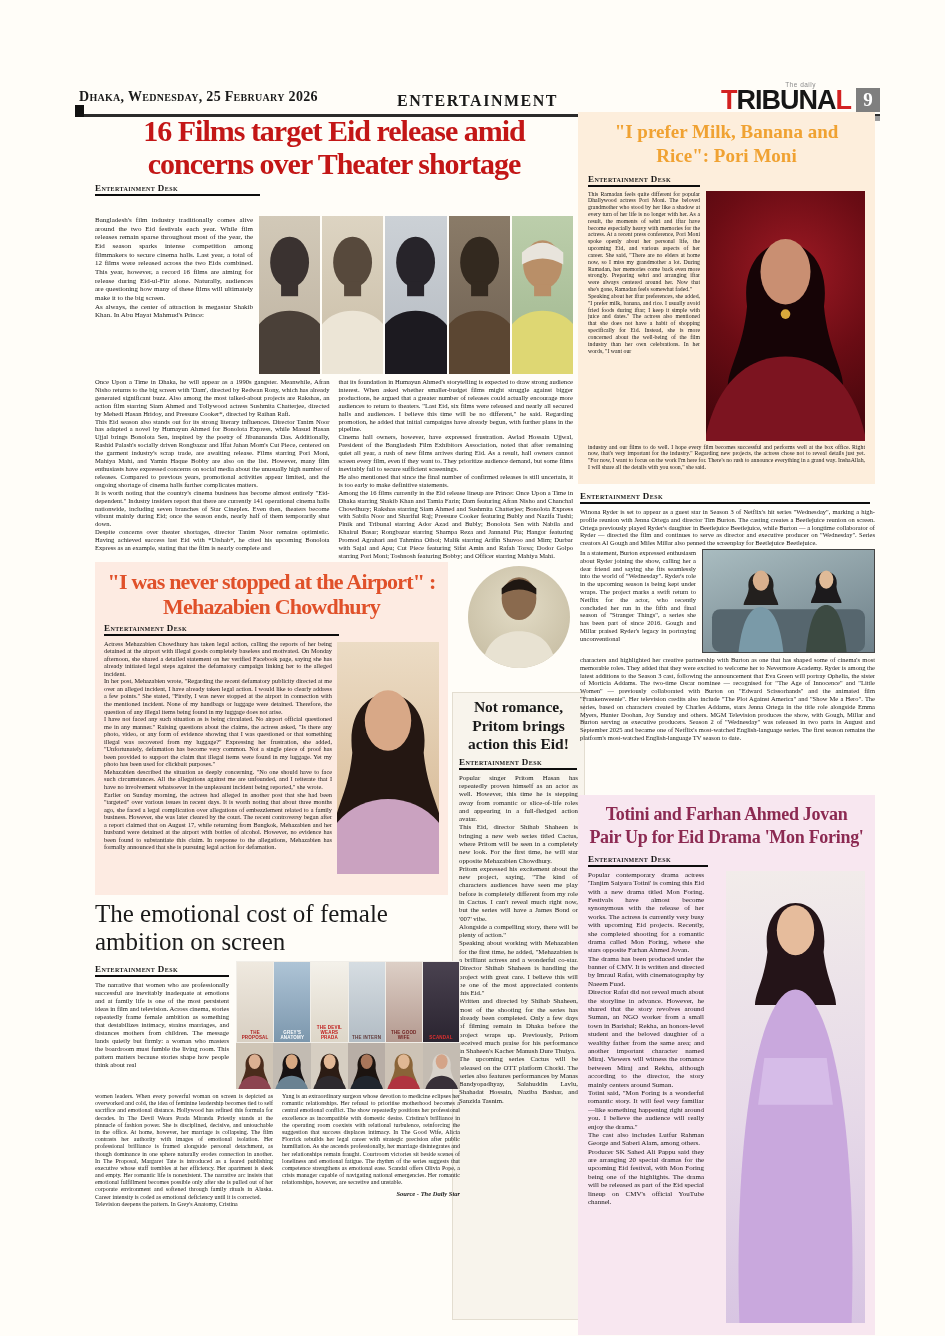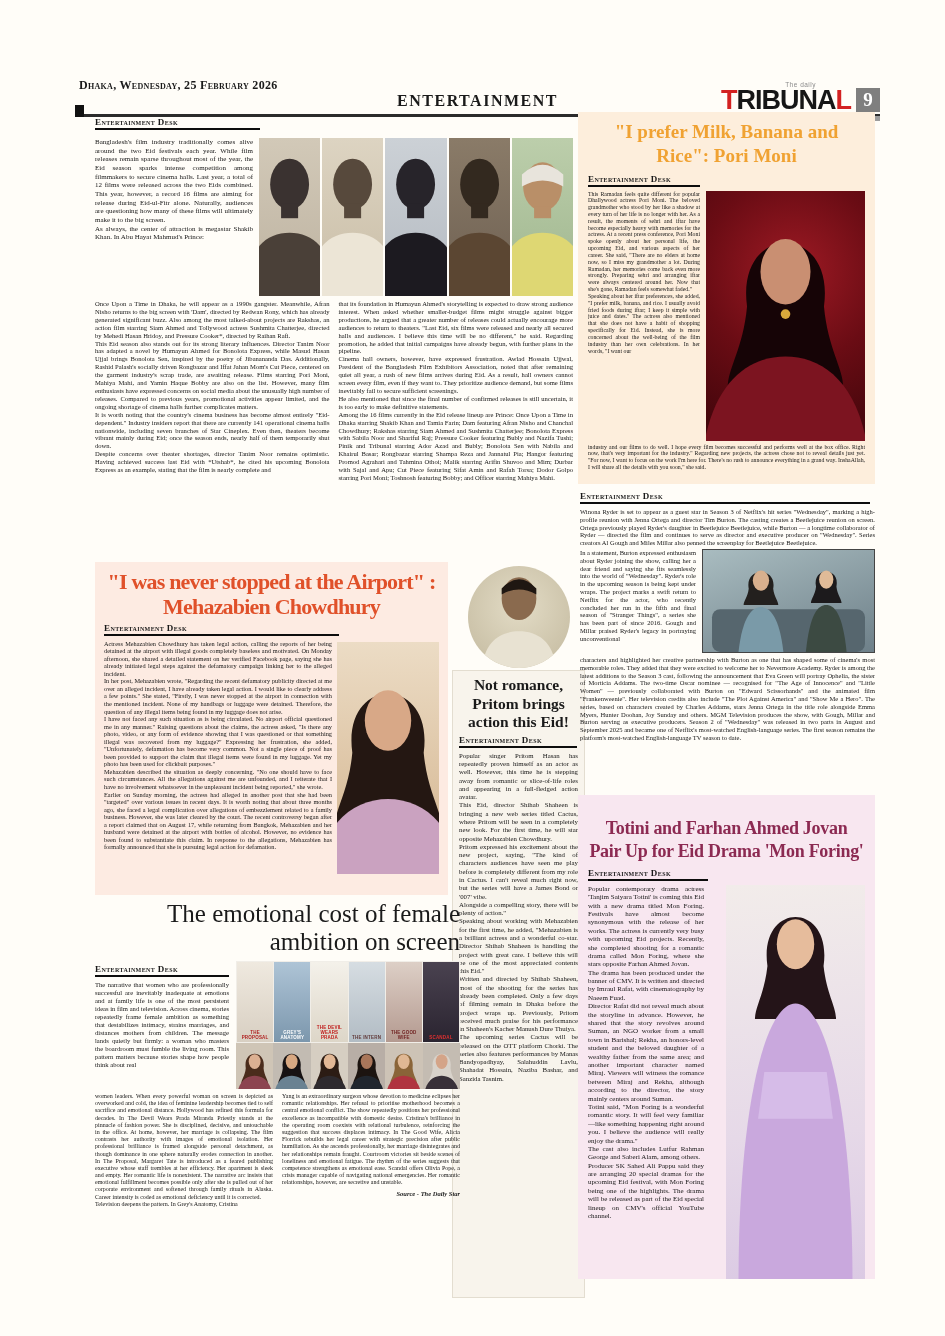--- a/index.html
+++ b/index.html
@@ -2,21 +2,21 @@
 <html><head>
 <meta charset="utf-8">
 <style>
   html,body{margin:0;padding:0;background:#e9e7e2;}
   .page{position:relative;width:945px;height:1336px;background:#fffdf8;margin:0 auto;
         font-family:"Liberation Serif",serif;overflow:hidden;color:#1a1a1a;}
 
   
   .header{position:absolute;left:75px;top:80px;width:805px;height:34px;border-bottom:3px solid #2b2b2b;}
   .rule-notch{position:absolute;left:0;bottom:-3px;width:9px;height:12px;background:#111;}
-  .date{position:absolute;left:4px;bottom:21px;font-weight:bold;font-size:12px;
+  .date{position:absolute;left:4px;bottom:9px;font-weight:bold;font-size:14px;
         font-variant:small-caps;letter-spacing:.3px;}
   .section{position:absolute;left:50%;transform:translateX(-50%);bottom:4px;
         font-size:16px;font-weight:bold;letter-spacing:1.5px;}
   .masthead{position:absolute;right:0;bottom:2px;display:flex;align-items:center;}
   .mast-title{font-family:"Liberation Sans",sans-serif;font-weight:900;font-size:27px;
         letter-spacing:-1px;line-height:.85;}
   .mast-red{color:#d32121;}
   .mast-dark{color:#161616;}
   .tagline{position:absolute;top:-7px;right:64px;font-size:6.5px;color:#8a8a8a;
         font-family:"Liberation Sans",sans-serif;letter-spacing:.5px;}
@@ -28,46 +28,46 @@
   .desk{font-weight:bold;font-size:9px;font-variant:small-caps;letter-spacing:.4px;
         border-bottom:2.5px solid #0d0d0d;padding-bottom:1px;margin:3px 0 4px 0;}
   .body-text{text-align:justify;white-space:pre-line;color:#161616;}
   .sil{position:absolute;inset:0;width:100%;height:100%;}
   .photo{position:relative;overflow:hidden;}
 
   
   .films{position:absolute;left:95px;top:114px;width:478px;}
   .films-headline{color:#c31616;font-size:30px;font-weight:bold;text-align:center;
         line-height:1.1;letter-spacing:-1px;}
-  .films-row1{display:flex;gap:6px;margin-top:8px;}
+  .films-row1{display:flex;gap:6px;margin-top:20px;}
   .films-intro{width:158px;font-size:7px;line-height:1.24;height:158px;overflow:hidden;}
   .collage{flex:1;height:158px;display:flex;gap:2px;}
   .panel{flex:1;position:relative;overflow:hidden;}
   .films-row2{display:flex;gap:9px;margin-top:4px;height:196px;overflow:hidden;}
   .films-col{flex:1;font-size:6.6px;line-height:1.2;}
 
   
   .mehaz{position:absolute;left:95px;top:562px;width:353px;height:333px;background:#fdebe2;
         padding:7px 9px;box-sizing:border-box;overflow:hidden;}
   .mehaz-headline{color:#e0512a;font-size:22px;font-weight:bold;text-align:center;
         line-height:1.15;letter-spacing:-.8px;}
   .mehaz-body{font-size:6.3px;line-height:1.2;}
   .mehaz-photo{float:right;width:102px;height:232px;margin:2px 0 2px 5px;}
 
   
   .pritom{position:absolute;left:452px;top:562px;width:133px;height:722px;}
   .pritom-photo{width:102px;height:102px;border-radius:50%;margin:4px auto 0;
         position:relative;overflow:hidden;background:radial-gradient(circle at 50% 40%,#e3dcc6,#c2b89d);}
-  .pritom-box{background:#f8f4ec;border:1px solid #e3ddd0;padding:5px 6px;margin-top:2px;box-sizing:border-box;}
+  .pritom-box{background:#f8f4ec;border:1px solid #e3ddd0;padding:5px 6px;margin-top:24px;box-sizing:border-box;}
   .pritom-headline{font-size:15.5px;font-weight:600;text-align:center;line-height:1.2;}
   .pritom-body{font-size:6.8px;line-height:1.22;height:540px;overflow:hidden;}
 
   
   .emotional{position:absolute;left:95px;top:900px;width:365px;}
-  .emo-headline{font-size:25px;text-align:right;line-height:1.12;font-weight:400;}
+  .emo-headline{font-size:25px;text-align:left;line-height:1.12;font-weight:400;}
   .emo-row1{display:flex;gap:7px;margin-top:5px;}
   .emo-introcol{width:134px;}
   .emo-intro{font-size:6.6px;line-height:1.22;height:108px;overflow:hidden;}
   .emo-collage{flex:1;height:128px;display:flex;flex-direction:column;background:#f1eee8;}
   .posters{flex:1;display:flex;gap:1px;padding:1px;}
   .poster{flex:1;position:relative;display:flex;align-items:flex-end;justify-content:center;overflow:hidden;}
   .poster span{font-family:"Liberation Sans",sans-serif;font-size:4.5px;font-weight:bold;
         text-align:center;line-height:1.1;padding:1px;letter-spacing:.2px;}
   .faces{height:46px;display:flex;}
   .face{flex:1;position:relative;overflow:hidden;}
@@ -87,22 +87,22 @@
   
   .winona{position:absolute;left:580px;top:486px;width:295px;height:306px;overflow:hidden;}
   .winona-headline{font-size:24px;text-align:center;line-height:1.15;font-weight:400;margin-top:4px;}
   .winona-intro{font-size:6.5px;line-height:1.2;}
   .winona-row{display:flex;gap:6px;margin-top:2px;}
   .winona-col{width:116px;font-size:6.5px;line-height:1.2;height:102px;overflow:hidden;}
   .winona-photo{flex:1;height:102px;background:linear-gradient(160deg,#a9bcc0,#6e8089);border:1px solid #444;}
   .winona-rest{font-size:6.5px;line-height:1.2;margin-top:3px;}
 
   
-  .totini{position:absolute;left:578px;top:795px;width:297px;height:484px;background:#f8e7f0;
-        padding:22px 10px;box-sizing:border-box;overflow:hidden;}
+  .totini{position:absolute;left:578px;top:795px;width:297px;height:540px;background:#f8e7f0;
+        padding:8px 10px;box-sizing:border-box;overflow:hidden;}
   .totini-headline{color:#8c2a52;font-size:18px;font-weight:bold;text-align:center;
         line-height:1.3;letter-spacing:-.3px;}
   .totini-row{display:flex;gap:22px;margin-top:2px;}
   .totini-col{width:116px;font-size:7px;line-height:1.2;height:452px;overflow:hidden;}
   .totini-photo{flex:1;height:452px;background:linear-gradient(175deg,#f2ecea 0%,#e6d9e8 55%,#d7c4e2 100%);}
 </style>
 </head>
 <body>
 
 <div class="page">
@@ -113,20 +113,21 @@
     <div class="section">ENTERTAINMENT</div>
     <div class="masthead">
       <span class="tagline">The daily</span>
       <span class="mast-title"><span class="mast-red">T</span><span class="mast-dark">RIBUNA</span><span class="mast-red">L</span></span>
       <span class="page-badge">9</span>
       <span class="mast-bar"></span>
     </div>
   </div>
 
   <div class="films">
+    <div class="films-headline">16 Films target Eid release amid concerns over Theater shortage</div>
     <div class="desk" style="width:165px;">Entertainment Desk</div>
     <div class="films-row1">
       <div class="films-intro body-text">Bangladesh's film industry traditionally comes alive around the two Eid festivals each year. While film releases remain sparse throughout most of the year, the Eid season sparks intense competition among filmmakers to secure cinema halls. Last year, a total of 12 films were released across the two Eids combined. This year, however, a record 16 films are aiming for release during Eid-ul-Fitr alone. Naturally, audiences are questioning how many of these films will ultimately make it to the big screen.
 As always, the center of attraction is megastar Shakib Khan. In Abu Hayat Mahmud's Prince:</div>
       <div class="collage">
         <div class="panel" style="background:linear-gradient(#d2c9b8,#bdb2a0);">
           <svg class="sil" viewBox="0 0 100 130" preserveAspectRatio="xMidYMax slice">
               <ellipse cx="50" cy="38" rx="16" ry="21" fill="#3a3230"></ellipse>
               <rect x="43" y="54" width="14" height="12" fill="#3a3230"></rect>
               <path d="M12 130 C14 92 30 78 50 78 C70 78 86 92 88 130 Z" fill="#4a4038"></path>

